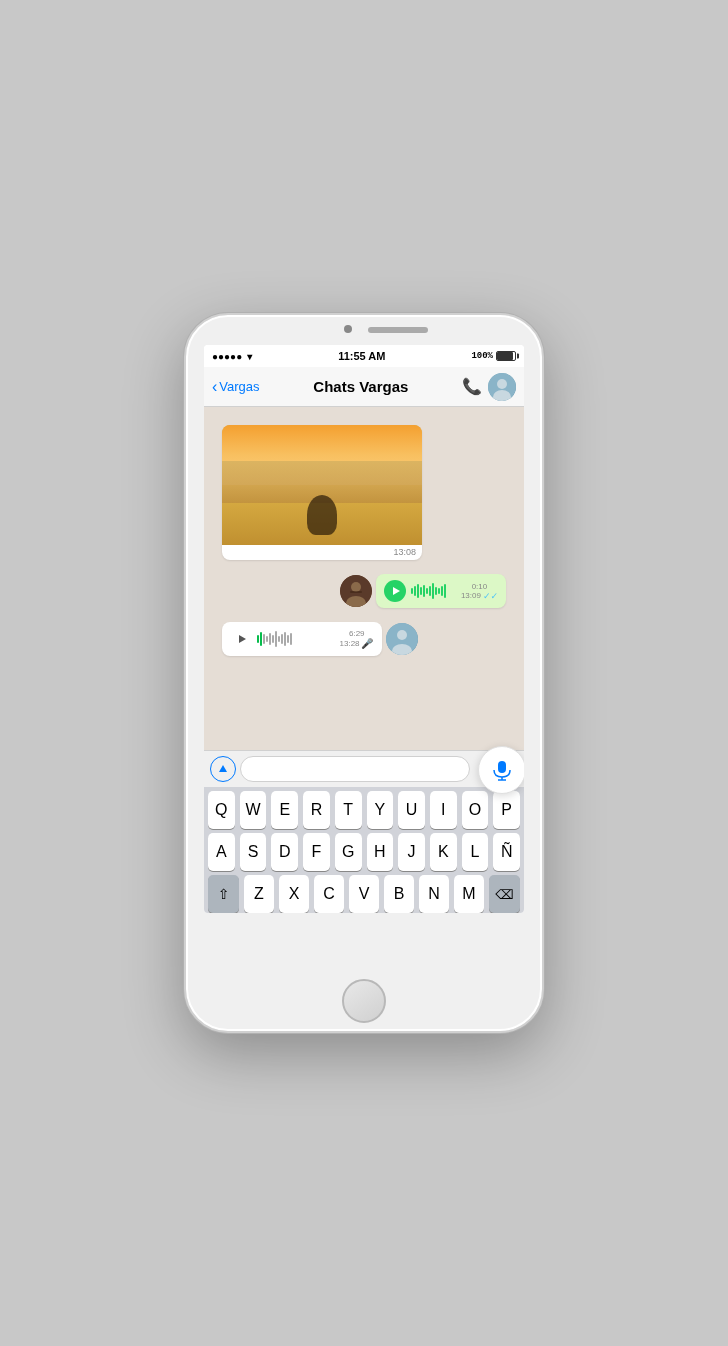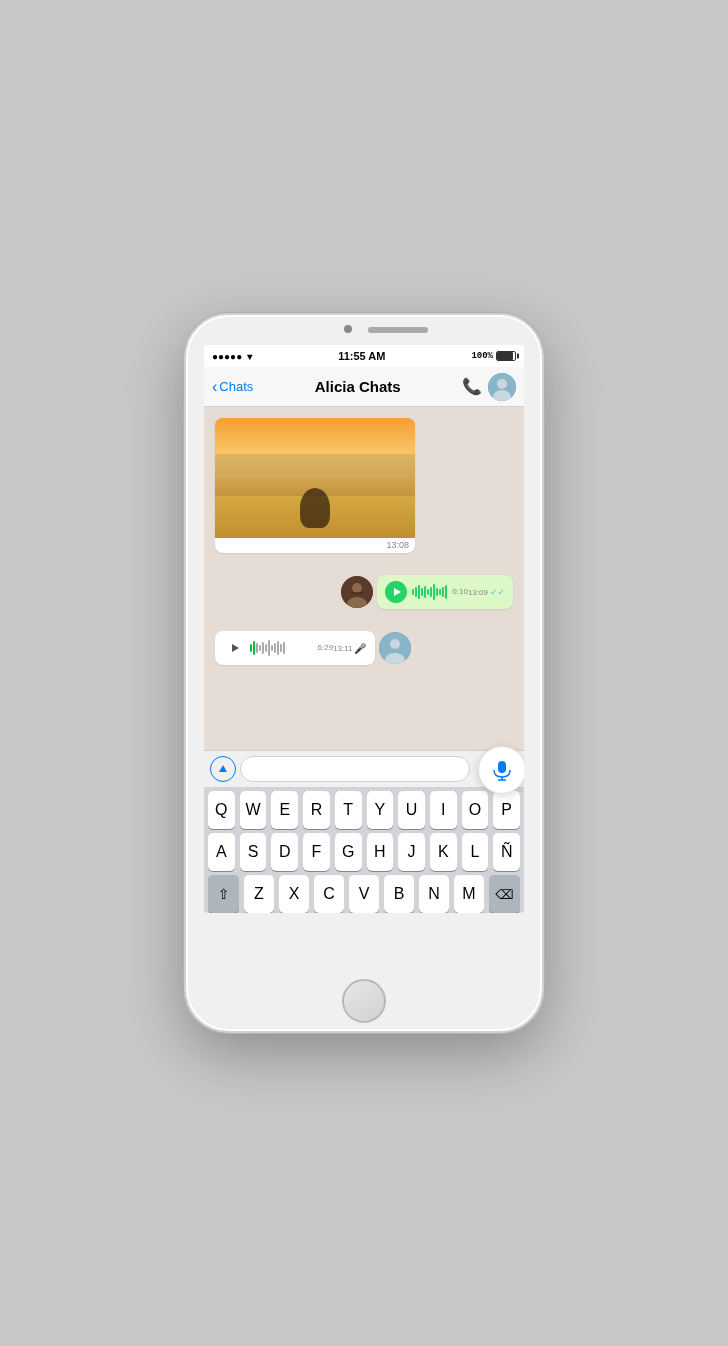--- a/index.html
+++ b/index.html
@@ -185,22 +185,22 @@
       color: #fff;
     }
 
     
     .chat-area {
       flex: 1;
       background: #e5ddd5;
       overflow: hidden;
       display: flex;
       flex-direction: column;
-      padding: 11px;
-      gap: 22px;
+      padding: 18px;
+      gap: 14px;
     }
 
     
     .msg-image-container {
       background: #fff;
       border-radius: 8px;
       overflow: hidden;
       width: 200px;
       align-self: flex-start;
       box-shadow: 0 1px 2px rgba(0,0,0,0.1);
@@ -299,21 +299,22 @@
       align-items: center;
       gap: 1px;
     }
     .waveform-bar {
       width: 2px;
       background: #25d366;
       border-radius: 1px;
     }
     .voice-meta {
       display: flex;
-      align-items: flex-start;
+      flex-direction: column;
+      align-items: center;
     }
     .voice-time-text {
       font-size: 8px;
       color: #888;
     }
     .voice-tick {
       color: #4fc3f7;
       font-size: 9px;
     }
 
@@ -504,23 +505,23 @@
         <span>100%</span>
         <div class="battery-box">
           <div class="battery-fill"></div>
         </div>
       </div>
     </div>
 
     <div class="nav-bar">
       <div class="nav-back">
         <span class="nav-back-chevron">‹</span>
-        <span>Chats</span>
-      </div>
-      <div class="nav-title">Alicia Chats</div>
+        <span>Vargas</span>
+      </div>
+      <div class="nav-title">Chats Vargas</div>
       <div class="nav-right">
         <span class="nav-phone-icon">📞</span>
         <div class="nav-avatar">
           <svg width="28" height="28" viewBox="0 0 28 28">
             <circle cx="14" cy="14" r="14" fill="#8ab4c8"></circle>
             <circle cx="14" cy="11" r="5" fill="#c8d8e0"></circle>
             <ellipse cx="14" cy="24" rx="9" ry="7" fill="#c8d8e0"></ellipse>
           </svg>
         </div>
       </div>
@@ -593,21 +594,21 @@
             <div class="waveform-bar inactive" style="height:16px;background:#aaa;"></div>
             <div class="waveform-bar inactive" style="height:6px;background:#aaa;"></div>
             <div class="waveform-bar inactive" style="height:10px;background:#aaa;"></div>
             <div class="waveform-bar inactive" style="height:14px;background:#aaa;"></div>
             <div class="waveform-bar inactive" style="height:8px;background:#aaa;"></div>
             <div class="waveform-bar inactive" style="height:12px;background:#aaa;"></div>
           </div>
           <div class="voice-meta">
             <span class="voice-time-text">6:29</span>
             <div style="display:flex;align-items:center;gap:2px;">
-              <span class="voice-time-text">13:11</span>
+              <span class="voice-time-text">13:28</span>
               <span style="font-size:10px;color:#07bc4c;">🎤</span>
             </div>
           </div>
         </div>
         <div class="voice-avatar-sent">
           <svg width="32" height="32" viewBox="0 0 32 32">
             <circle cx="16" cy="16" r="16" fill="#8ab4c8"></circle>
             <circle cx="16" cy="12" r="5" fill="#c8d8e0"></circle>
             <ellipse cx="16" cy="28" rx="10" ry="7" fill="#c8d8e0"></ellipse>
           </svg>

